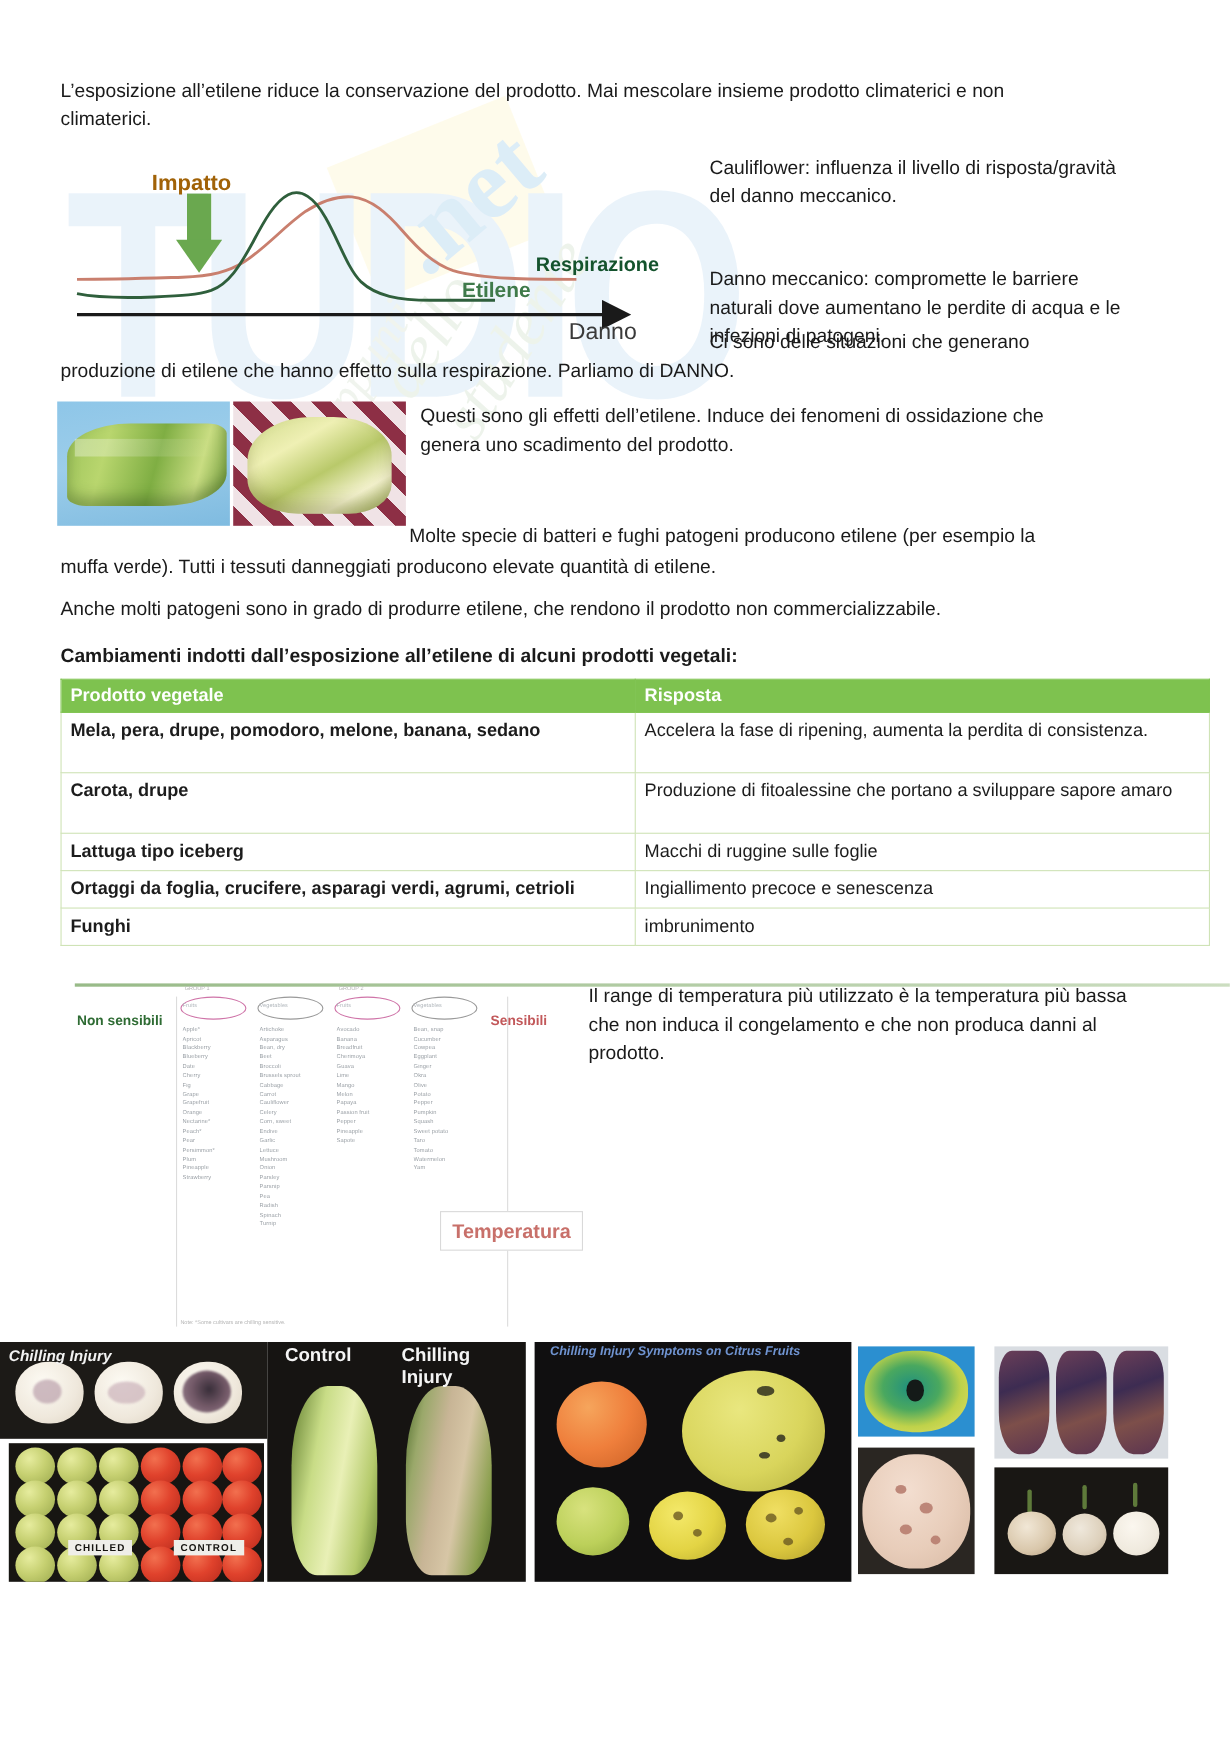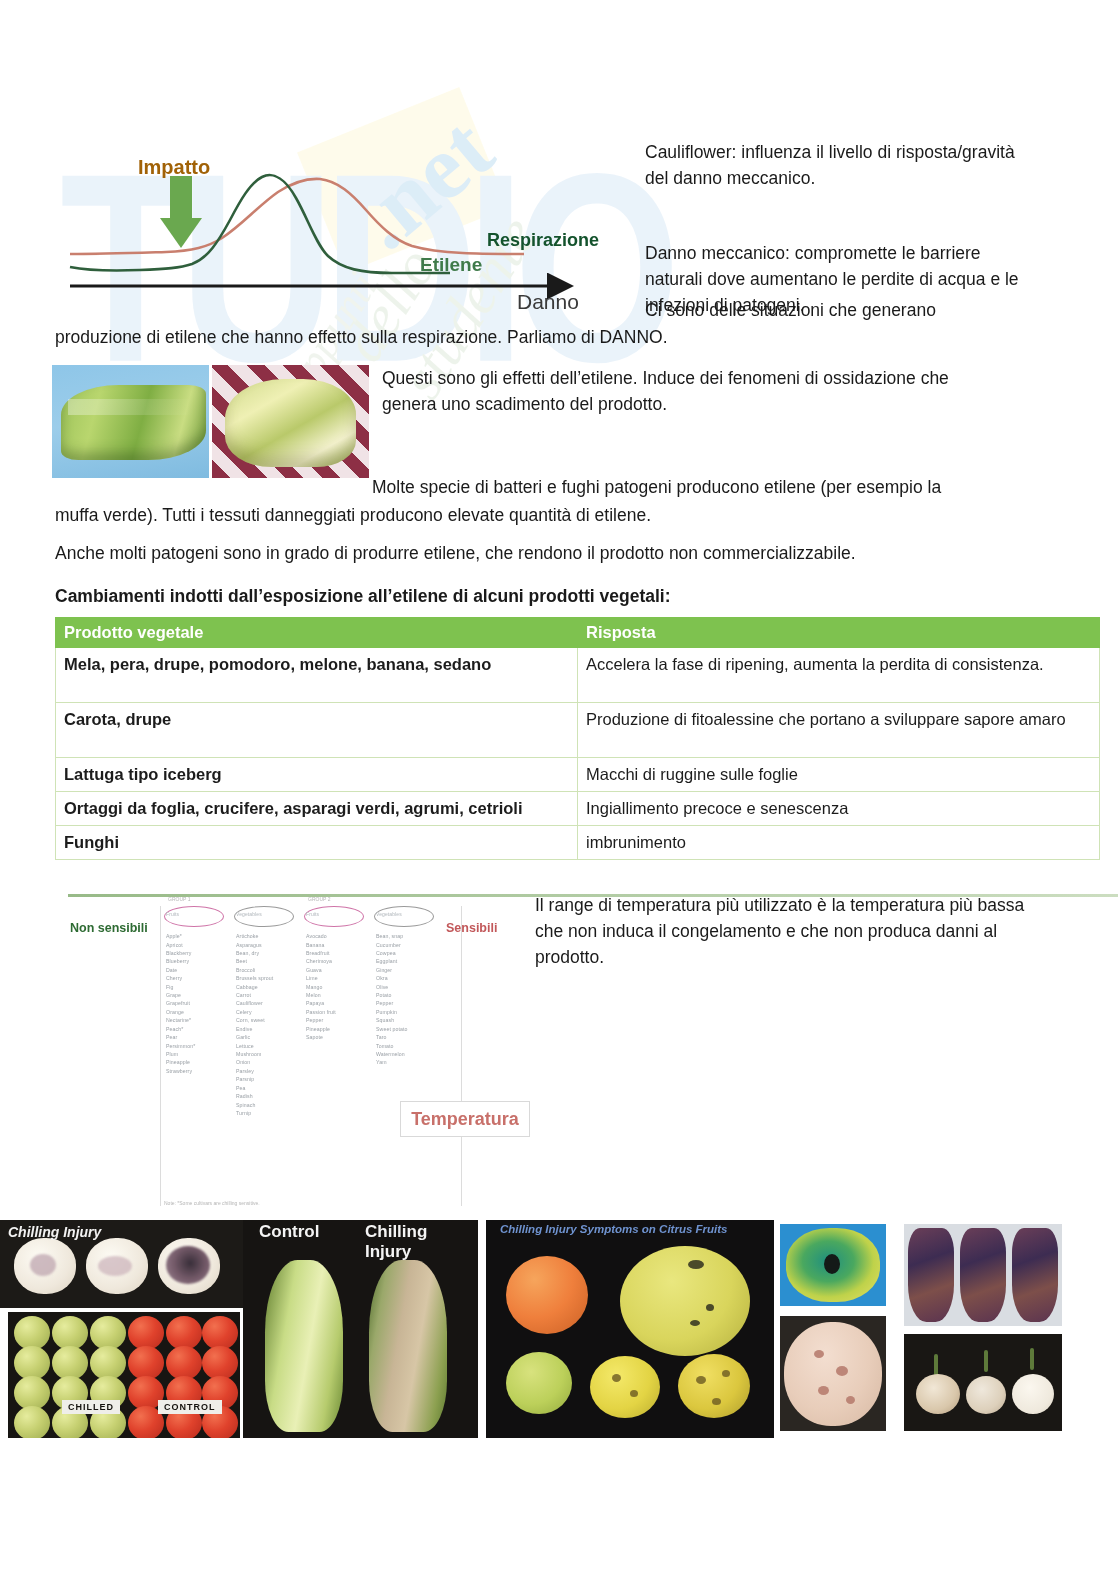--- a/index.html
+++ b/index.html
@@ -220,20 +220,21 @@
 
   <div class="wm wm-block">
     <div class="wm-yellow"></div>
     <div class="wm-letters">TUDIO</div>
     <div class="wm-net">.net</div>
     <div class="wm-script">dello studente</div>
     <div class="wm-script2">Appunti</div>
   </div>
   <div class="wm wm-corner"></div>
 
+  <div class="para" style="left:55px;top:70px;width:920px;">L’esposizione all’etilene riduce la conservazione del prodotto. Mai mescolare insieme prodotto climaterici e non climaterici.</div>
 
   <div class="chart">
     <svg width="560" height="175" viewBox="0 0 560 175">
       <defs>
         <marker id="ar" markerWidth="9" markerHeight="9" refX="1" refY="4.5" orient="auto">
           <path d="M0,0 L9,4.5 L0,9 z" fill="#1a1a1a"></path>
         </marker>
       </defs>
 
       <path fill="none" stroke="#c97f6e" stroke-width="2.6" d="M8,104 C40,104 70,103 104,102 C130,101 146,97 160,88

